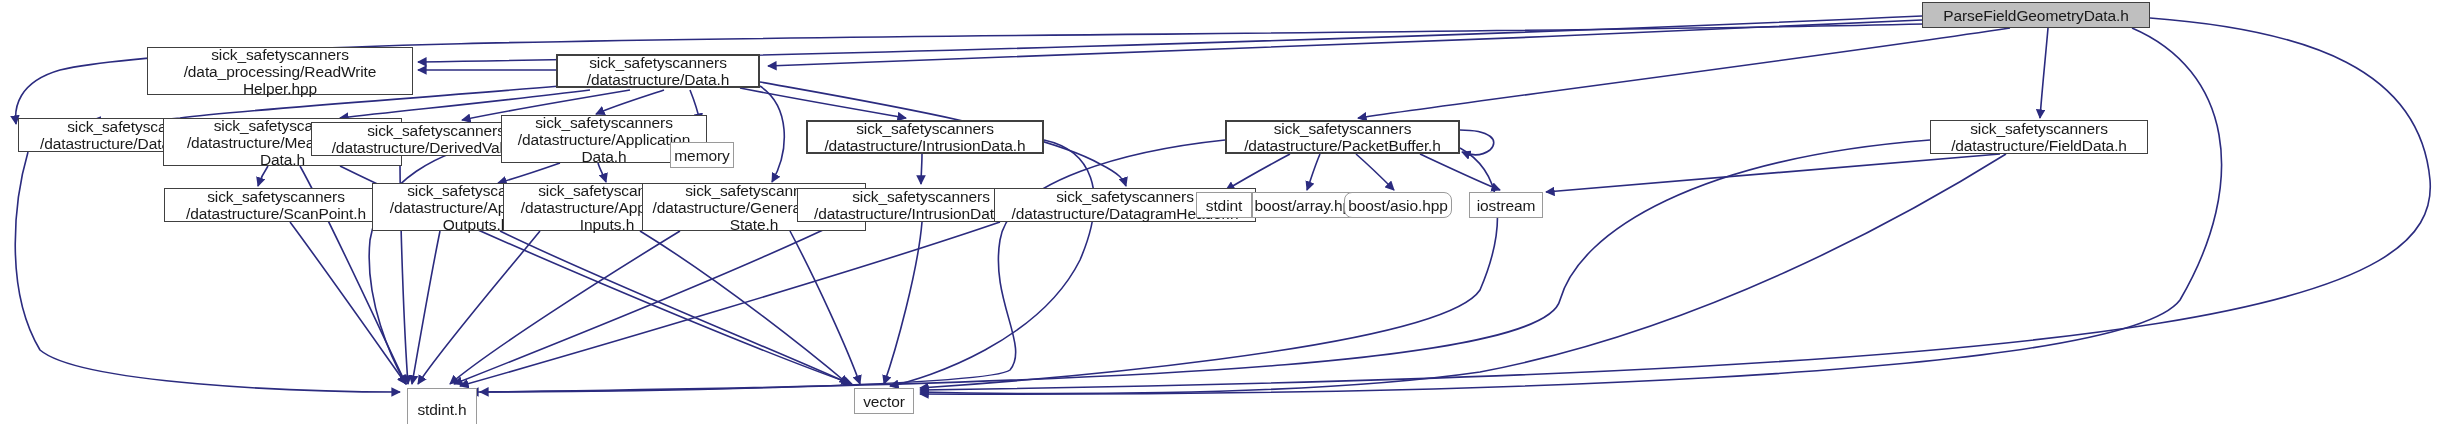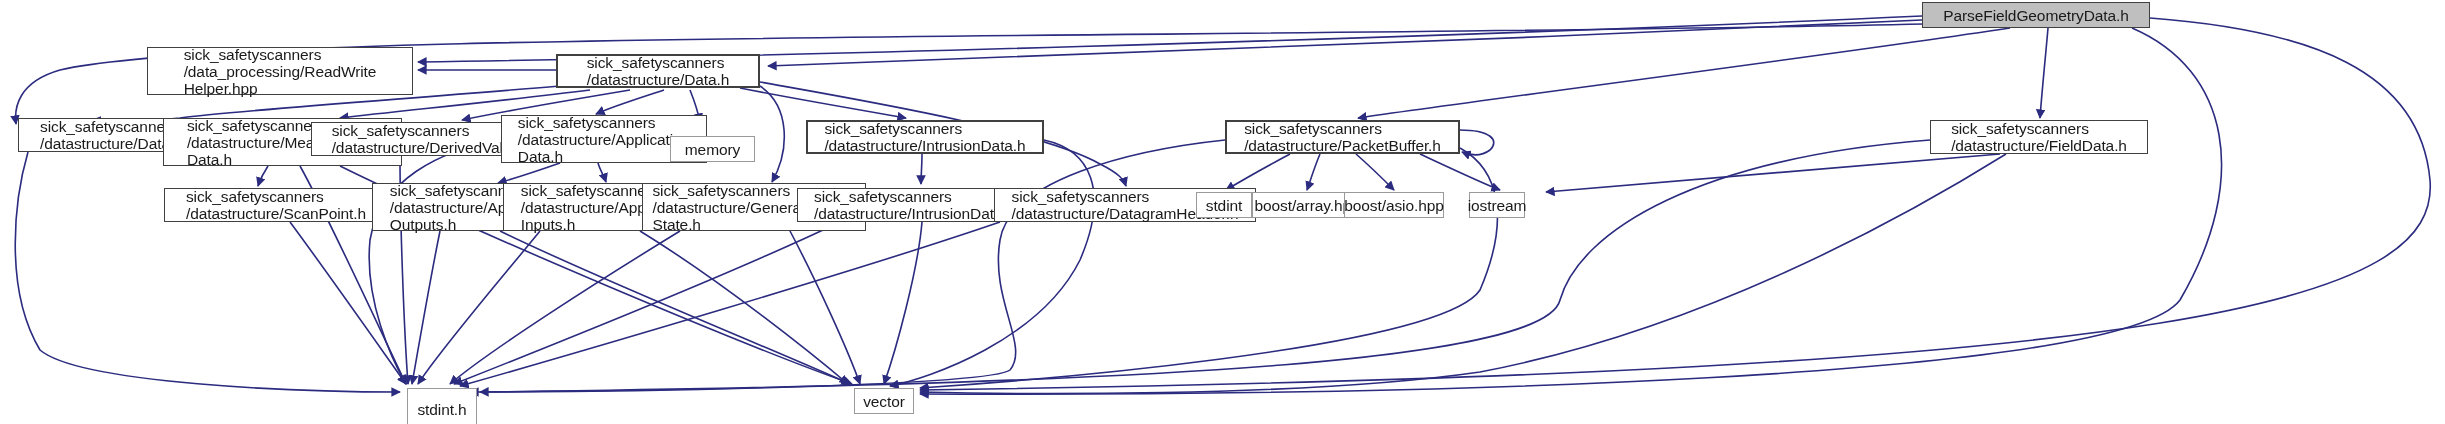--- a/index.html
+++ b/index.html
@@ -22,21 +22,21 @@
     width: 2445px;
     height: 424px;
     pointer-events: none;
   }
   .node {
     position: absolute;
     box-sizing: border-box;
     display: flex;
     align-items: center;
     justify-content: center;
-    text-align: left;
+    text-align: center;
     background: #ffffff;
     border: 1px solid #9a9a9a;
     color: #1a1a1a;
     font-size: 15.5px;
     line-height: 17px;
     white-space: pre;
     letter-spacing: -0.1px;
   }
   .node.dark {
     border: 1px solid #404040;
@@ -185,21 +185,21 @@
     <span>sick_safetyscanners
 /datastructure/DerivedValues.h</span>
   </div>
 
   <div class="node dark" style="left:501px;top:115px;width:206px;height:48px;">
     <span>sick_safetyscanners
 /datastructure/Application
 Data.h</span>
   </div>
 
-  <div class="node" style="left:670px;top:136px;width:85px;height:26px;">
+  <div class="node" style="left:670px;top:142px;width:64px;height:26px;">
     <span>memory</span>
   </div>
 
   <div class="node thick" style="left:806px;top:120px;width:238px;height:34px;">
     <span>sick_safetyscanners
 /datastructure/IntrusionData.h</span>
   </div>
 
   <div class="node thick" style="left:1225px;top:120px;width:235px;height:34px;">
     <span>sick_safetyscanners
@@ -245,25 +245,25 @@
   </div>
 
   <div class="node" style="left:1196px;top:192px;width:56px;height:26px;">
     <span>stdint</span>
   </div>
 
   <div class="node" style="left:1252px;top:192px;width:110px;height:26px;">
     <span>boost/array.hpp</span>
   </div>
 
-  <div class="node" style="left:1344px;top:192px;width:100px;height:26px;">
+  <div class="node" style="left:1344px;top:192px;width:108px;height:26px;border-radius:8px;">
     <span>boost/asio.hpp</span>
   </div>
 
-  <div class="node" style="left:1469px;top:192px;width:56px;height:26px;">
+  <div class="node" style="left:1469px;top:192px;width:74px;height:26px;">
     <span>iostream</span>
   </div>
 
   <div class="node" style="left:407px;top:388px;width:70px;height:42px;">
     <span>stdint.h</span>
   </div>
 
   <div class="node" style="left:854px;top:388px;width:60px;height:26px;">
     <span>vector</span>
   </div>

